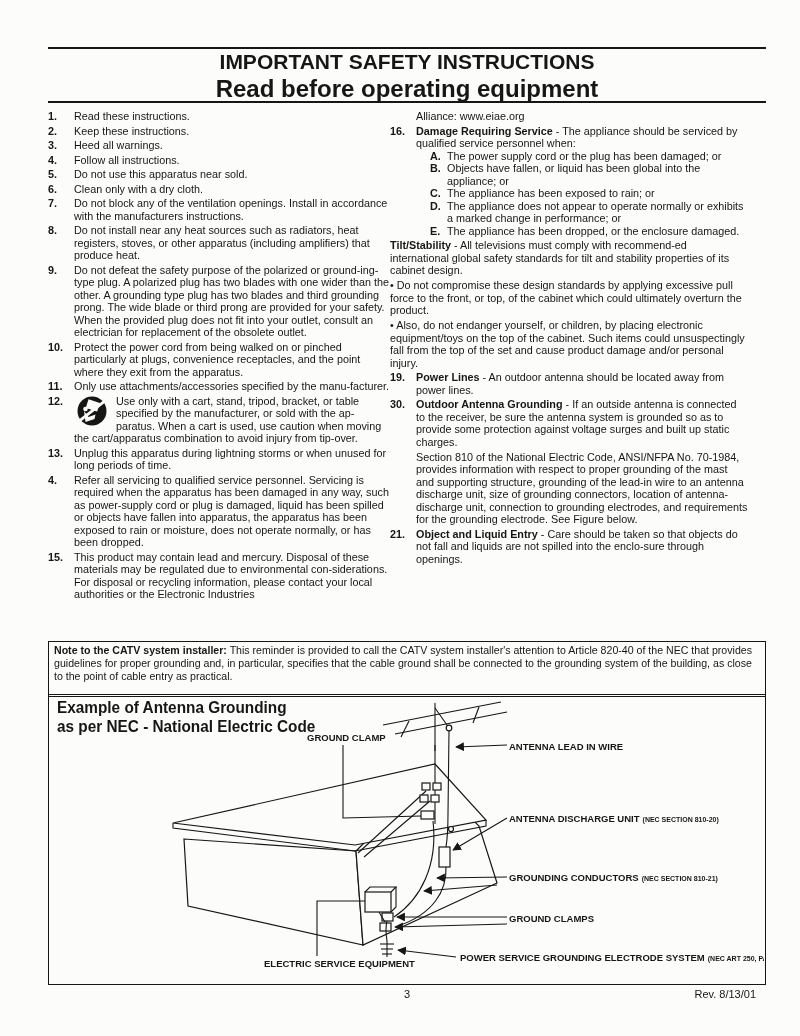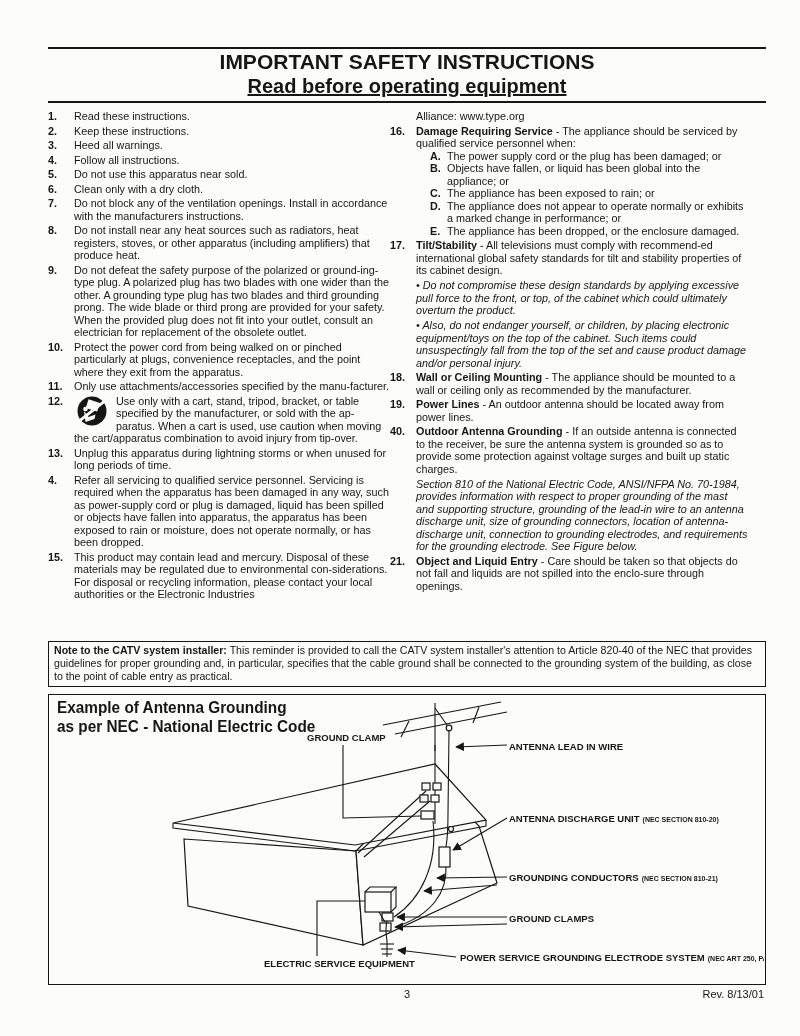--- a/index.html
+++ b/index.html
@@ -3,48 +3,48 @@
 <meta charset="utf-8">
 <style>
   html,body{margin:0;padding:0;background:#ffffff;}
   .page{position:relative;width:800px;height:1036px;background:#fcfcfb;overflow:hidden;
         font-family:"Liberation Sans",sans-serif;color:#161616;}
   .rule{position:absolute;left:48px;width:718px;height:2px;background:#161616;}
   .rule-top{top:47px;}
   .rule-mid{top:101px;}
   .titleblock{position:absolute;left:48px;top:50px;width:718px;text-align:center;}
   .titleblock h1{margin:0;font-size:21px;font-weight:bold;}
-  .titleblock h2{margin:1px 0 0;font-size:20px;font-weight:bold;text-decoration:underline;}
+  .titleblock h2{margin:1px 0 0;font-size:24px;font-weight:bold;}
   .columns{position:absolute;left:48px;top:110px;width:720px;height:531px;display:flex;
            font-size:10.8px;line-height:12.5px;overflow:hidden;}
   .columns ol{list-style:none;margin:0;padding:0;}
   .colL{width:342px;margin-right:20px;}
   .colR{width:358px;}
   .item{display:flex;margin-bottom:2px;}
   .num{flex:none;width:26px;font-weight:bold;}
   .body{flex:1;min-width:0;}
   .sub{display:flex;padding-left:14px;}
   .letter{flex:none;width:17px;font-weight:bold;}
-  .para{margin-top:2.5px;font-style:italic;}
+  .para{margin-top:2.5px;}
   .b{font-weight:bold;}
   .tipicon{float:left;width:37px;height:33px;margin:0 5px 0 0;}
   .notebox{position:absolute;left:48px;top:641px;width:718px;box-sizing:border-box;
-           border:1.3px solid #161616;padding:2px 5px 4px;font-size:10.6px;line-height:12.8px;}
+           border:1.3px solid #161616;padding:2px 5px 14px;font-size:10.6px;line-height:12.8px;}
   .diagrambox{position:absolute;left:48px;top:694px;width:718px;height:291px;box-sizing:border-box;
               border:1.6px solid #161616;}
   .dtitle{position:absolute;left:8px;top:3px;font-weight:bold;font-size:16.5px;line-height:19px;
           transform:scaleX(.93);transform-origin:left top;white-space:nowrap;}
   svg.diag{position:absolute;left:0;top:0;}
   .wh{fill:#fcfcfb;stroke:#161616;stroke-width:1.2;}
   .ln{fill:none;stroke:#161616;stroke-width:1.1;}
   .lbl{font-family:"Liberation Sans",sans-serif;font-weight:bold;font-size:9.5px;fill:#161616;}
   .ref{font-size:7px;}
   .footer{position:absolute;left:48px;top:988px;width:718px;font-size:11px;}
   .pnum{position:absolute;left:0;width:100%;text-align:center;}
-  .rev{position:absolute;right:2px;}
+  .rev{position:absolute;right:10px;}
 </style>
 </head>
 <body>
 
 <div class="page">
 
   <div class="rule rule-top"></div>
 
   <div class="titleblock">
     <h1>IMPORTANT SAFETY INSTRUCTIONS</h1>
@@ -120,21 +120,21 @@
           <div class="body"><span>Refer all servicing to qualified service personnel. Servicing is required when the apparatus has been damaged in any way, such as power-supply cord or plug is damaged, liquid has been spilled or objects have fallen into apparatus, the apparatus has been exposed to rain or moisture, does not operate normally, or has been dropped.</span></div>
         </li>
         <li class="item">
           <span class="num">15.</span>
           <div class="body"><span>This product may contain lead and mercury. Disposal of these materials may be regulated due to environmental con-siderations. For disposal or recycling information, please contact your local authorities or the Electronic Industries</span></div>
         </li>
       </ol>
     <ol class="colR" id="col-right">
         <li class="item">
           <span class="num"></span>
-          <div class="body"><span>Alliance: www.type.org</span></div>
+          <div class="body"><span>Alliance: www.eiae.org</span></div>
         </li>
         <li class="item">
           <span class="num">16.</span>
           <div class="body"><span class="b">Damage Requiring Service</span><span> - The appliance should be serviced by qualified service personnel when:</span><div class="sub">
               <span class="letter">A.</span>
               <span>The power supply cord or the plug has been damaged; or</span>
             </div><div class="sub">
               <span class="letter">B.</span>
               <span>Objects have fallen, or liquid has been global into the appliance; or</span>
             </div><div class="sub">
@@ -142,33 +142,28 @@
               <span>The appliance has been exposed to rain; or</span>
             </div><div class="sub">
               <span class="letter">D.</span>
               <span>The appliance does not appear to operate normally or exhibits a marked change in performance; or</span>
             </div><div class="sub">
               <span class="letter">E.</span>
               <span>The appliance has been dropped, or the enclosure damaged.</span>
             </div></div>
         </li>
         <li class="item">
-          <span class="num">17.</span>
           <div class="body"><span class="b">Tilt/Stability</span><span> - All televisions must comply with recommend-ed international global safety standards for tilt and stability properties of its cabinet design.</span><div class="para">• Do not compromise these design standards by applying excessive pull force to the front, or top, of the cabinet which could ultimately overturn the product.</div><div class="para">• Also, do not endanger yourself, or children, by placing electronic equipment/toys on the top of the cabinet. Such items could unsuspectingly fall from the top of the set and cause product damage and/or personal injury.</div></div>
-        </li>
-        <li class="item">
-          <span class="num">18.</span>
-          <div class="body"><span class="b">Wall or Ceiling Mounting</span><span> - The appliance should be mounted to a wall or ceiling only as recommended by the manufacturer.</span></div>
         </li>
         <li class="item">
           <span class="num">19.</span>
           <div class="body"><span class="b">Power Lines</span><span> - An outdoor antenna should be located away from power lines.</span></div>
         </li>
         <li class="item">
-          <span class="num">40.</span>
+          <span class="num">30.</span>
           <div class="body"><span class="b">Outdoor Antenna Grounding</span><span> - If an outside antenna is connected to the receiver, be sure the antenna system is grounded so as to provide some protection against voltage surges and built up static charges.</span><div class="para">Section 810 of the National Electric Code, ANSI/NFPA No. 70-1984, provides information with respect to proper grounding of the mast and supporting structure, grounding of the lead-in wire to an antenna discharge unit, size of grounding connectors, location of antenna-discharge unit, connection to grounding electrodes, and requirements for the grounding electrode. See Figure below.</div></div>
         </li>
         <li class="item">
           <span class="num">21.</span>
           <div class="body"><span class="b">Object and Liquid Entry</span><span> - Care should be taken so that objects do not fall and liquids are not spilled into the enclo-sure through openings.</span></div>
         </li>
       </ol>
   </div>
 
   <div class="notebox"><span class="b">Note to the CATV system installer:</span><span> This reminder is provided to call the CATV system installer's attention to Article 820-40 of the NEC  that provides guidelines for proper grounding and, in particular, specifies that the cable ground shall be connected to the grounding system of the building, as close to the point of cable entry as practical.</span></div>

